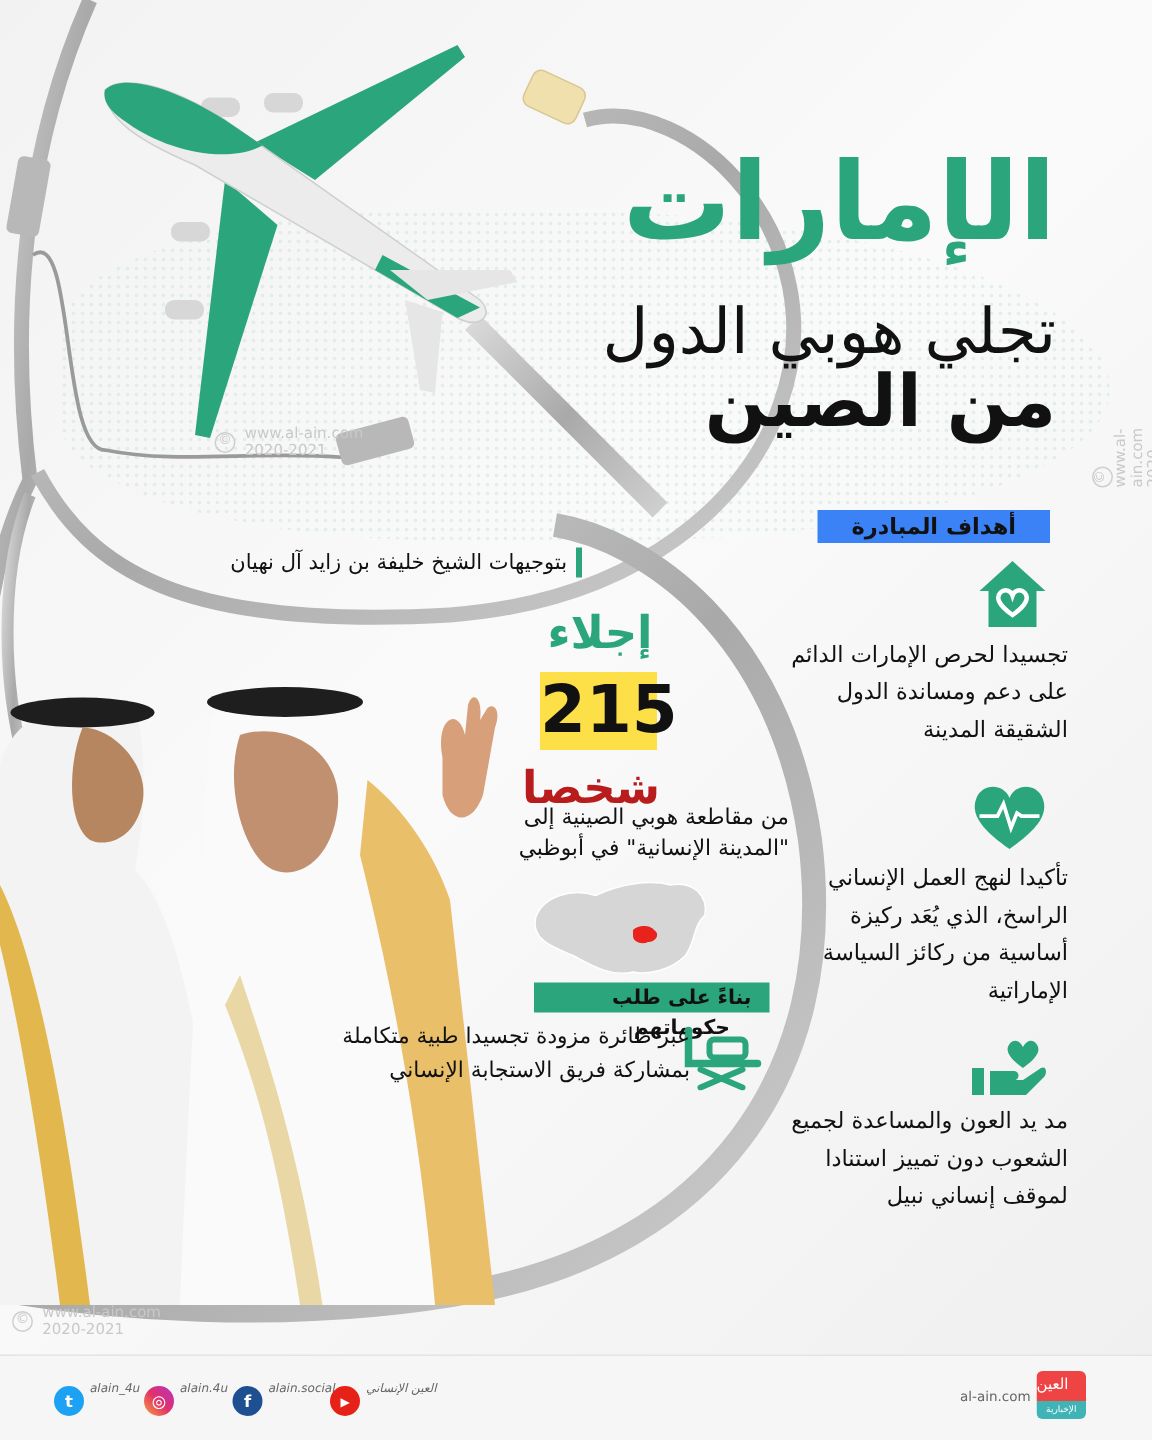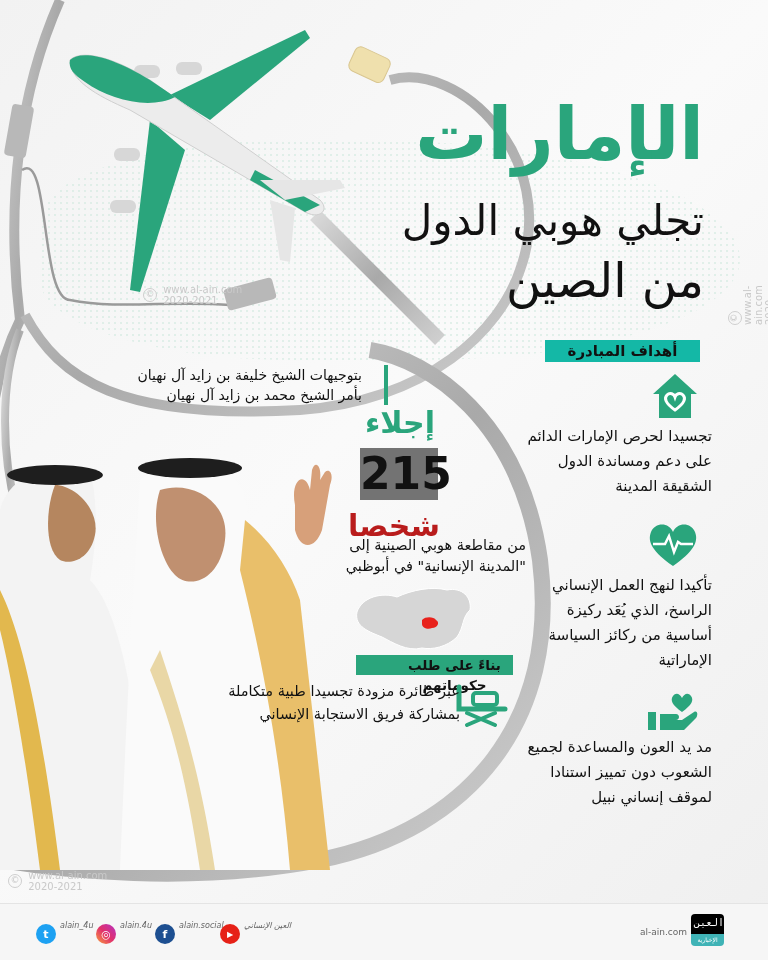--- a/index.html
+++ b/index.html
@@ -27,58 +27,58 @@
   .title-main {
     position: absolute; right: 64px; top: 92px;
     font-size: 72px; font-weight: bold; color: #2aa57c; letter-spacing: 2px;
     direction: rtl;
   }
   .title-sub1 {
     position: absolute; right: 64px; top: 196px;
     font-size: 42px; color: #111; direction: rtl;
   }
   .title-sub2 {
-    position: absolute; right: 64px; top: 252px;
-    font-size: 48px; font-weight: normal; color: #111; direction: rtl; letter-spacing: 2px;
+    position: absolute; right: 64px; top: 240px;
+    font-size: 48px; font-weight: bold; color: #111; direction: rtl; letter-spacing: 2px;
   }
 
   .watermark {
     position: absolute; color: #c9c9c9; font-size: 10px; line-height: 11px;
     font-family: "DejaVu Sans", sans-serif;
   }
   .watermark .c { display:inline-block; width: 14px; height: 14px; border:1.5px solid #cfcfcf; border-radius:50%; font-size:9px; text-align:center; line-height:11px; margin-right:3px; vertical-align: middle;}
   .wm-vert { transform: rotate(-90deg); transform-origin: left top; }
 
   
   .goals-head {
     position: absolute; left: 545px; top: 340px; width: 155px; height: 22px;
-    background: #14b8a6; color: #111; font-weight: bold; font-size: 15px;
+    background: #3b82f6; color: #111; font-weight: bold; font-size: 15px;
     direction: rtl; text-align: center; line-height: 22px;
   }
   .goal-icon { position: absolute; }
   .goal-text {
     position: absolute; right: 56px; width: 190px; direction: rtl; text-align: right;
     font-size: 15px; line-height: 25px; color: #111;
   }
 
   
   .directives {
     position: absolute; right: 380px; top: 365px; direction: rtl;
-    border-right: 4px solid #2aa57c; padding-right: 22px;
+    border-right: 4px solid #2aa57c; padding-right: 6px;
     font-size: 14px; line-height: 20px; color: #111; white-space: nowrap;
   }
 
   
   .evac-word {
     position: absolute; left: 360px; top: 405px; width: 80px; text-align: center;
     font-size: 30px; color: #2aa57c; font-weight: bold; direction: rtl;
   }
   .evac-num {
     position: absolute; left: 360px; top: 448px; width: 78px; height: 52px;
-    background: #737373; color: #111; font-weight: bold; font-size: 44px;
+    background: #fde047; color: #111; font-weight: bold; font-size: 44px;
     text-align: center; line-height: 52px;
   }
   .evac-unit {
     position: absolute; left: 360px; top: 508px; width: 80px; text-align: center;
     font-size: 30px; color: #b91c1c; font-weight: bold; direction: rtl;
   }
   .route-text {
     position: absolute; right: 242px; top: 535px; width: 200px; direction: rtl; text-align: right;
     font-size: 14.5px; line-height: 21px; color: #111;
   }
@@ -106,21 +106,21 @@
   .soc { position: absolute; top: 921px; display: flex; align-items: flex-end; gap: 4px; }
   .soc-icon {
     width: 20px; height: 20px; border-radius: 50%; color: #fff; font-size: 11px; font-weight: bold;
     display:flex; align-items:center; justify-content:center;
   }
   .soc-label { font-size: 8px; color: #666; margin-bottom: 14px; font-style: italic; }
   .site-url { position: absolute; left: 640px; top: 927px; font-size: 9px; color: #666; }
   .logo {
     position: absolute; left: 691px; top: 914px; width: 33px; height: 32px; border-radius: 4px; overflow: hidden;
   }
-  .logo .top { height: 20px; background: #000000; color:#fff; font-size:10px; text-align:right; line-height:20px;font-family:Liberation Mono, monospace; }
+  .logo .top { height: 20px; background: #ef4444; color:#fff; font-size:10px; text-align:left; line-height:20px; }
   .logo .bot { height: 12px; background: #3fb3b6; color:#fff; font-size:6px; text-align:center; line-height:12px; }
 </style>
 </head>
 <body>
 
 <div class="world-dots"></div>
 
 <svg class="steth" viewBox="0 0 768 900">
   <defs>
     <linearGradient id="tube" x1="0" y1="0" x2="1" y2="1">
@@ -208,21 +208,20 @@
 
 <svg class="goal-icon" style="left:646px; top:690px;" width="52" height="42" viewBox="0 0 52 42">
   <path d="M36 22 C26 15 24 10 27 6 C30 2 34 4 36 8 C38 4 42 2 45 6 C48 10 46 15 36 22 Z" fill="#2aa57c"></path>
   <rect x="2" y="22" width="8" height="18" fill="#2aa57c"></rect>
   <path d="M14 24 L30 24 C34 24 34 30 30 30 L22 30 L36 30 L48 22 C52 20 52 26 50 28 L38 40 L14 40 Z" fill="#2aa57c"></path>
 </svg>
 <div class="goal-text" style="top:735px;text-align:right;">مد يد العون والمساعدة لجميع الشعوب دون تمييز استنادا لموقف إنساني نبيل</div>
 
 <div class="directives">
   <div>بتوجيهات الشيخ خليفة بن زايد آل نهيان</div>
-  <div>بأمر الشيخ محمد بن زايد آل نهيان</div>
 </div>
 
 <svg class="leaders" viewBox="0 0 340 420">
 
   <path d="M0 60 C10 20 60 10 90 20 C100 60 95 100 90 130 C120 160 140 260 150 420 L0 420 Z" fill="#f3f3f3"></path>
   <ellipse cx="55" cy="25" rx="48" ry="10" fill="#1e1e1e"></ellipse>
   <path d="M55 35 C75 35 100 60 95 85 C90 110 70 115 60 110 C45 100 45 60 55 35 Z" fill="#b5865f"></path>
   <path d="M0 140 C20 180 40 260 60 420 L40 420 C25 300 10 220 0 180 Z" fill="#e2b84e"></path>
 
   <path d="M140 30 C170 5 240 10 245 50 C260 120 300 200 310 420 L120 420 C125 300 130 200 140 30 Z" fill="#fafafa"></path>

